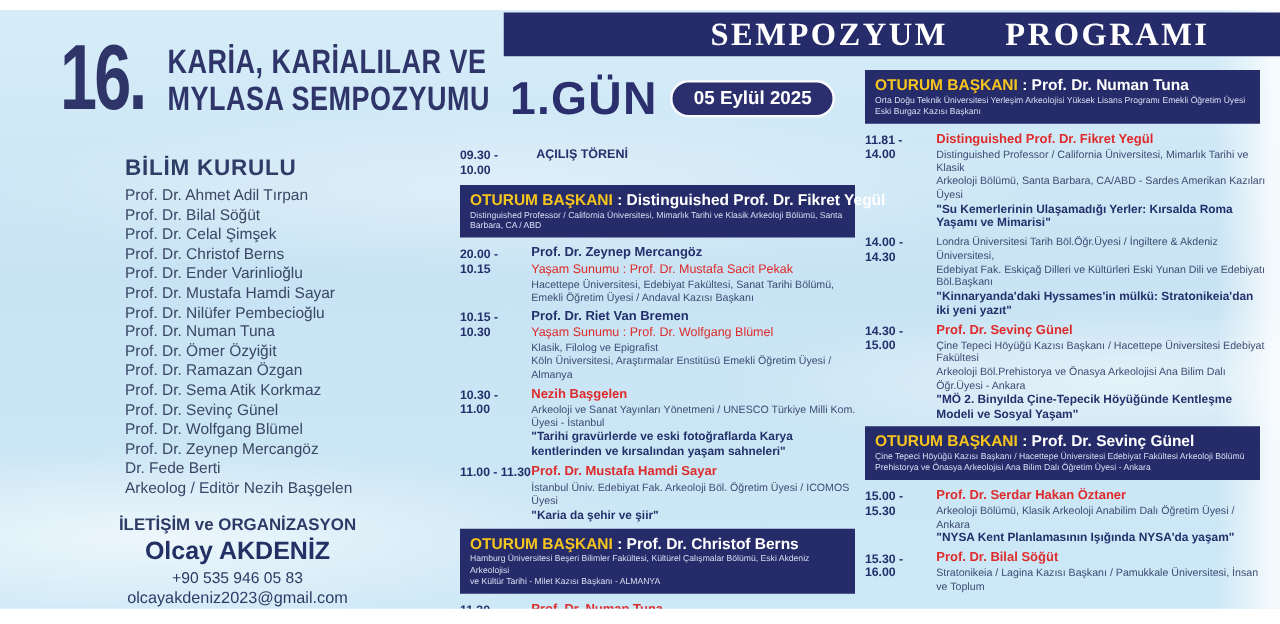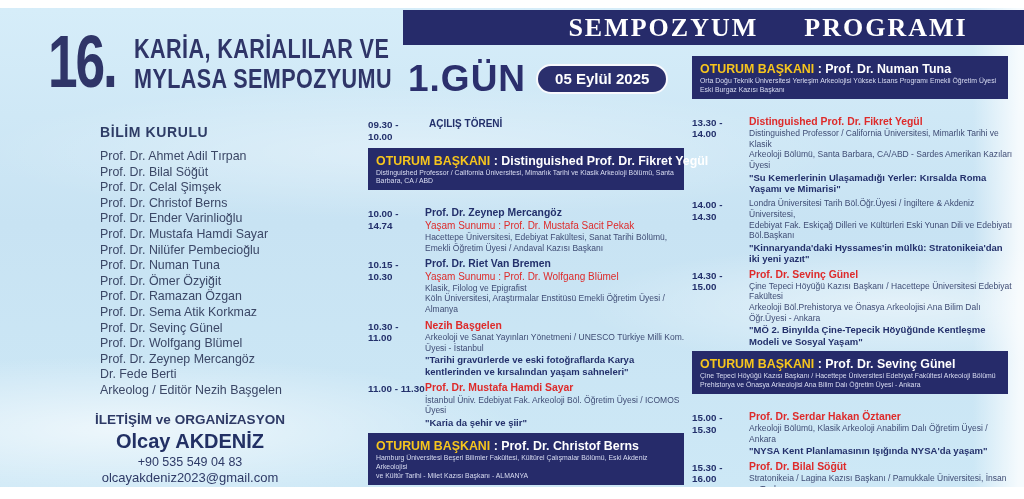--- a/index.html
+++ b/index.html
@@ -25,21 +25,21 @@
   .program-header{
     position:absolute; left:403px; top:2px; width:730px; height:35px;
     background:var(--navy); color:#fff; display:flex; align-items:center; justify-content:center;
     gap:46px; font-family:"Liberation Serif", serif; font-weight:bold; font-size:26px; letter-spacing:2px;
   }
   
   .logo{position:absolute; left:48px; top:20px; display:flex; color:var(--logo-navy);}
   .edition{font-size:74px; font-weight:bold; line-height:.92; transform:scaleX(.72); transform-origin:left top; letter-spacing:-3px;}
   .logo-lines{margin-left:-8px; padding-top:7px; transform:scaleX(.8); transform-origin:left top;}
   .logo-line{font-size:27px; font-weight:bold; line-height:1.1; letter-spacing:.5px; white-space:nowrap;}
-  .committee-heading{position:absolute; left:100px; top:116px; font-size:14px; font-weight:bold; color:#2e3c66; letter-spacing:.6px;}
+  .committee-heading{position:absolute; left:100px; top:116px; font-size:18px; font-weight:bold; color:#2e3c66; letter-spacing:.6px;}
   .committee-list{position:absolute; left:100px; top:141px; list-style:none;}
   .committee-list li{font-size:12.4px; color:#3b4766; line-height:15.6px;}
   .contact{position:absolute; left:55px; top:404px; width:270px; text-align:center; color:#2e3a66;}
   .contact-heading{font-size:13.5px; font-weight:bold; margin-bottom:3px;}
   .contact-name{font-size:20px; font-weight:bold; margin-bottom:2px; color:#223064;}
   .contact-phone{font-size:12.5px; margin-bottom:1px;}
   .contact-email{font-size:13px;}
   
   .day-row{position:absolute; left:408px; top:50px; display:flex; align-items:center; gap:10px;}
   .day-label{font-size:37px; font-weight:bold; color:#2b2f6d; letter-spacing:1px;}
@@ -51,21 +51,21 @@
   .row{display:flex; margin-bottom:5px; line-height:1.2;}
   .right-schedule .row{margin-bottom:4px; line-height:1.17;}
   .time{flex:none; width:57px; font-size:9.8px; font-weight:bold; color:var(--navy-text); padding-top:1px;}
   .talk-body{flex:1;}
   .talk-name{font-size:10.4px; font-weight:bold; color:var(--red);}
   .talk-name.navy{color:var(--navy-text);}
   .talk-presenter{font-size:10px; font-weight:normal; color:var(--red);}
   .talk-detail{font-size:8.5px; color:var(--detail); line-height:1.25;}
   .talk-quote{font-size:9.5px; font-weight:bold; color:var(--navy-text); margin-top:1px; line-height:1.2;}
   .event-label{font-size:10px; font-weight:bold; color:var(--navy-text); margin-left:4px;}
-  .session-bar{background:var(--navy); color:#fff; padding:3px 8px 4px; margin:2px 0 17px; width:98%;}
+  .session-bar{background:var(--navy); color:#fff; padding:3px 8px 4px; margin:2px 0 7px; width:98%;}
   .session-line{white-space:nowrap;}
   .session-label{color:var(--yellow); font-weight:bold; font-size:12.4px;}
   .session-sep{font-weight:bold; font-size:12.4px; white-space:pre;}
   .session-chair{font-size:12.4px; font-weight:bold;}
   .session-sub{font-size:6.9px; color:#d9ddf2; line-height:1.3;}
 </style>
 </head>
 <body>
 
 <div class="poster">
@@ -99,40 +99,40 @@
       <li>Prof. Dr. Sevinç Günel</li>
       <li>Prof. Dr. Wolfgang Blümel</li>
       <li>Prof. Dr. Zeynep Mercangöz</li>
       <li>Dr. Fede Berti</li>
       <li>Arkeolog / Editör Nezih Başgelen</li>
     </ul>
 
   <div class="contact">
     <div class="contact-heading">İLETİŞİM ve ORGANİZASYON</div>
     <div class="contact-name">Olcay AKDENİZ</div>
-    <div class="contact-phone">+90 535 549 04 83</div>
+    <div class="contact-phone">+90 535 946 05 83</div>
     <div class="contact-email">olcayakdeniz2023@gmail.com</div>
   </div>
 
   <div class="day-row">
     <span class="day-label">1.GÜN</span>
     <span class="date-badge">05 Eylül 2025</span>
   </div>
 
   <div class="mid-schedule" id="schedule-col-1">
       <div class="row">
         <span class="time">09.30 - 10.00</span>
         <span class="event-label">AÇILIŞ TÖRENİ</span>
       </div>
       <div class="session-bar">
         <div class="session-line"><span class="session-label">OTURUM BAŞKANI</span><span class="session-sep"> : </span><span class="session-chair">Distinguished Prof. Dr. Fikret Yegül</span></div>
         <div class="session-sub">Distinguished Professor / California Üniversitesi, Mimarlık Tarihi ve Klasik Arkeoloji Bölümü, Santa Barbara, CA / ABD</div>
       </div>
       <div class="row">
-        <span class="time">10.00 - 14.74</span>
+        <span class="time">20.00 - 10.15</span>
         <div class="talk-body">
           <div class="talk-name navy">Prof. Dr. Zeynep Mercangöz</div>
           <div class="talk-presenter">Yaşam Sunumu : Prof. Dr. Mustafa Sacit Pekak</div>
           <div class="talk-detail">Hacettepe Üniversitesi, Edebiyat Fakültesi, Sanat Tarihi Bölümü,</div>
           <div class="talk-detail">Emekli Öğretim Üyesi / Andaval Kazısı Başkanı</div>
         </div>
       </div>
       <div class="row">
         <span class="time">10.15 - 10.30</span>
         <div class="talk-body">
@@ -170,21 +170,21 @@
         </div>
       </div>
     </div>
   <div class="right-schedule" id="schedule-col-2">
       <div class="session-bar">
         <div class="session-line"><span class="session-label">OTURUM BAŞKANI</span><span class="session-sep"> : </span><span class="session-chair">Prof. Dr. Numan Tuna</span></div>
         <div class="session-sub">Orta Doğu Teknik Üniversitesi Yerleşim Arkeolojisi Yüksek Lisans Programı Emekli Öğretim Üyesi</div>
         <div class="session-sub">Eski Burgaz Kazısı Başkanı</div>
       </div>
       <div class="row">
-        <span class="time">13.30 - 14.00</span>
+        <span class="time">11.81 - 14.00</span>
         <div class="talk-body">
           <div class="talk-name">Distinguished Prof. Dr. Fikret Yegül</div>
           <div class="talk-detail">Distinguished Professor / California Üniversitesi, Mimarlık Tarihi ve Klasik</div>
           <div class="talk-detail">Arkeoloji Bölümü, Santa Barbara, CA/ABD - Sardes Amerikan Kazıları Üyesi</div>
           <div class="talk-quote">"Su Kemerlerinin Ulaşamadığı Yerler: Kırsalda Roma Yaşamı ve Mimarisi"</div>
         </div>
       </div>
       <div class="row">
         <span class="time">14.00 - 14.30</span>
         <div class="talk-body">

